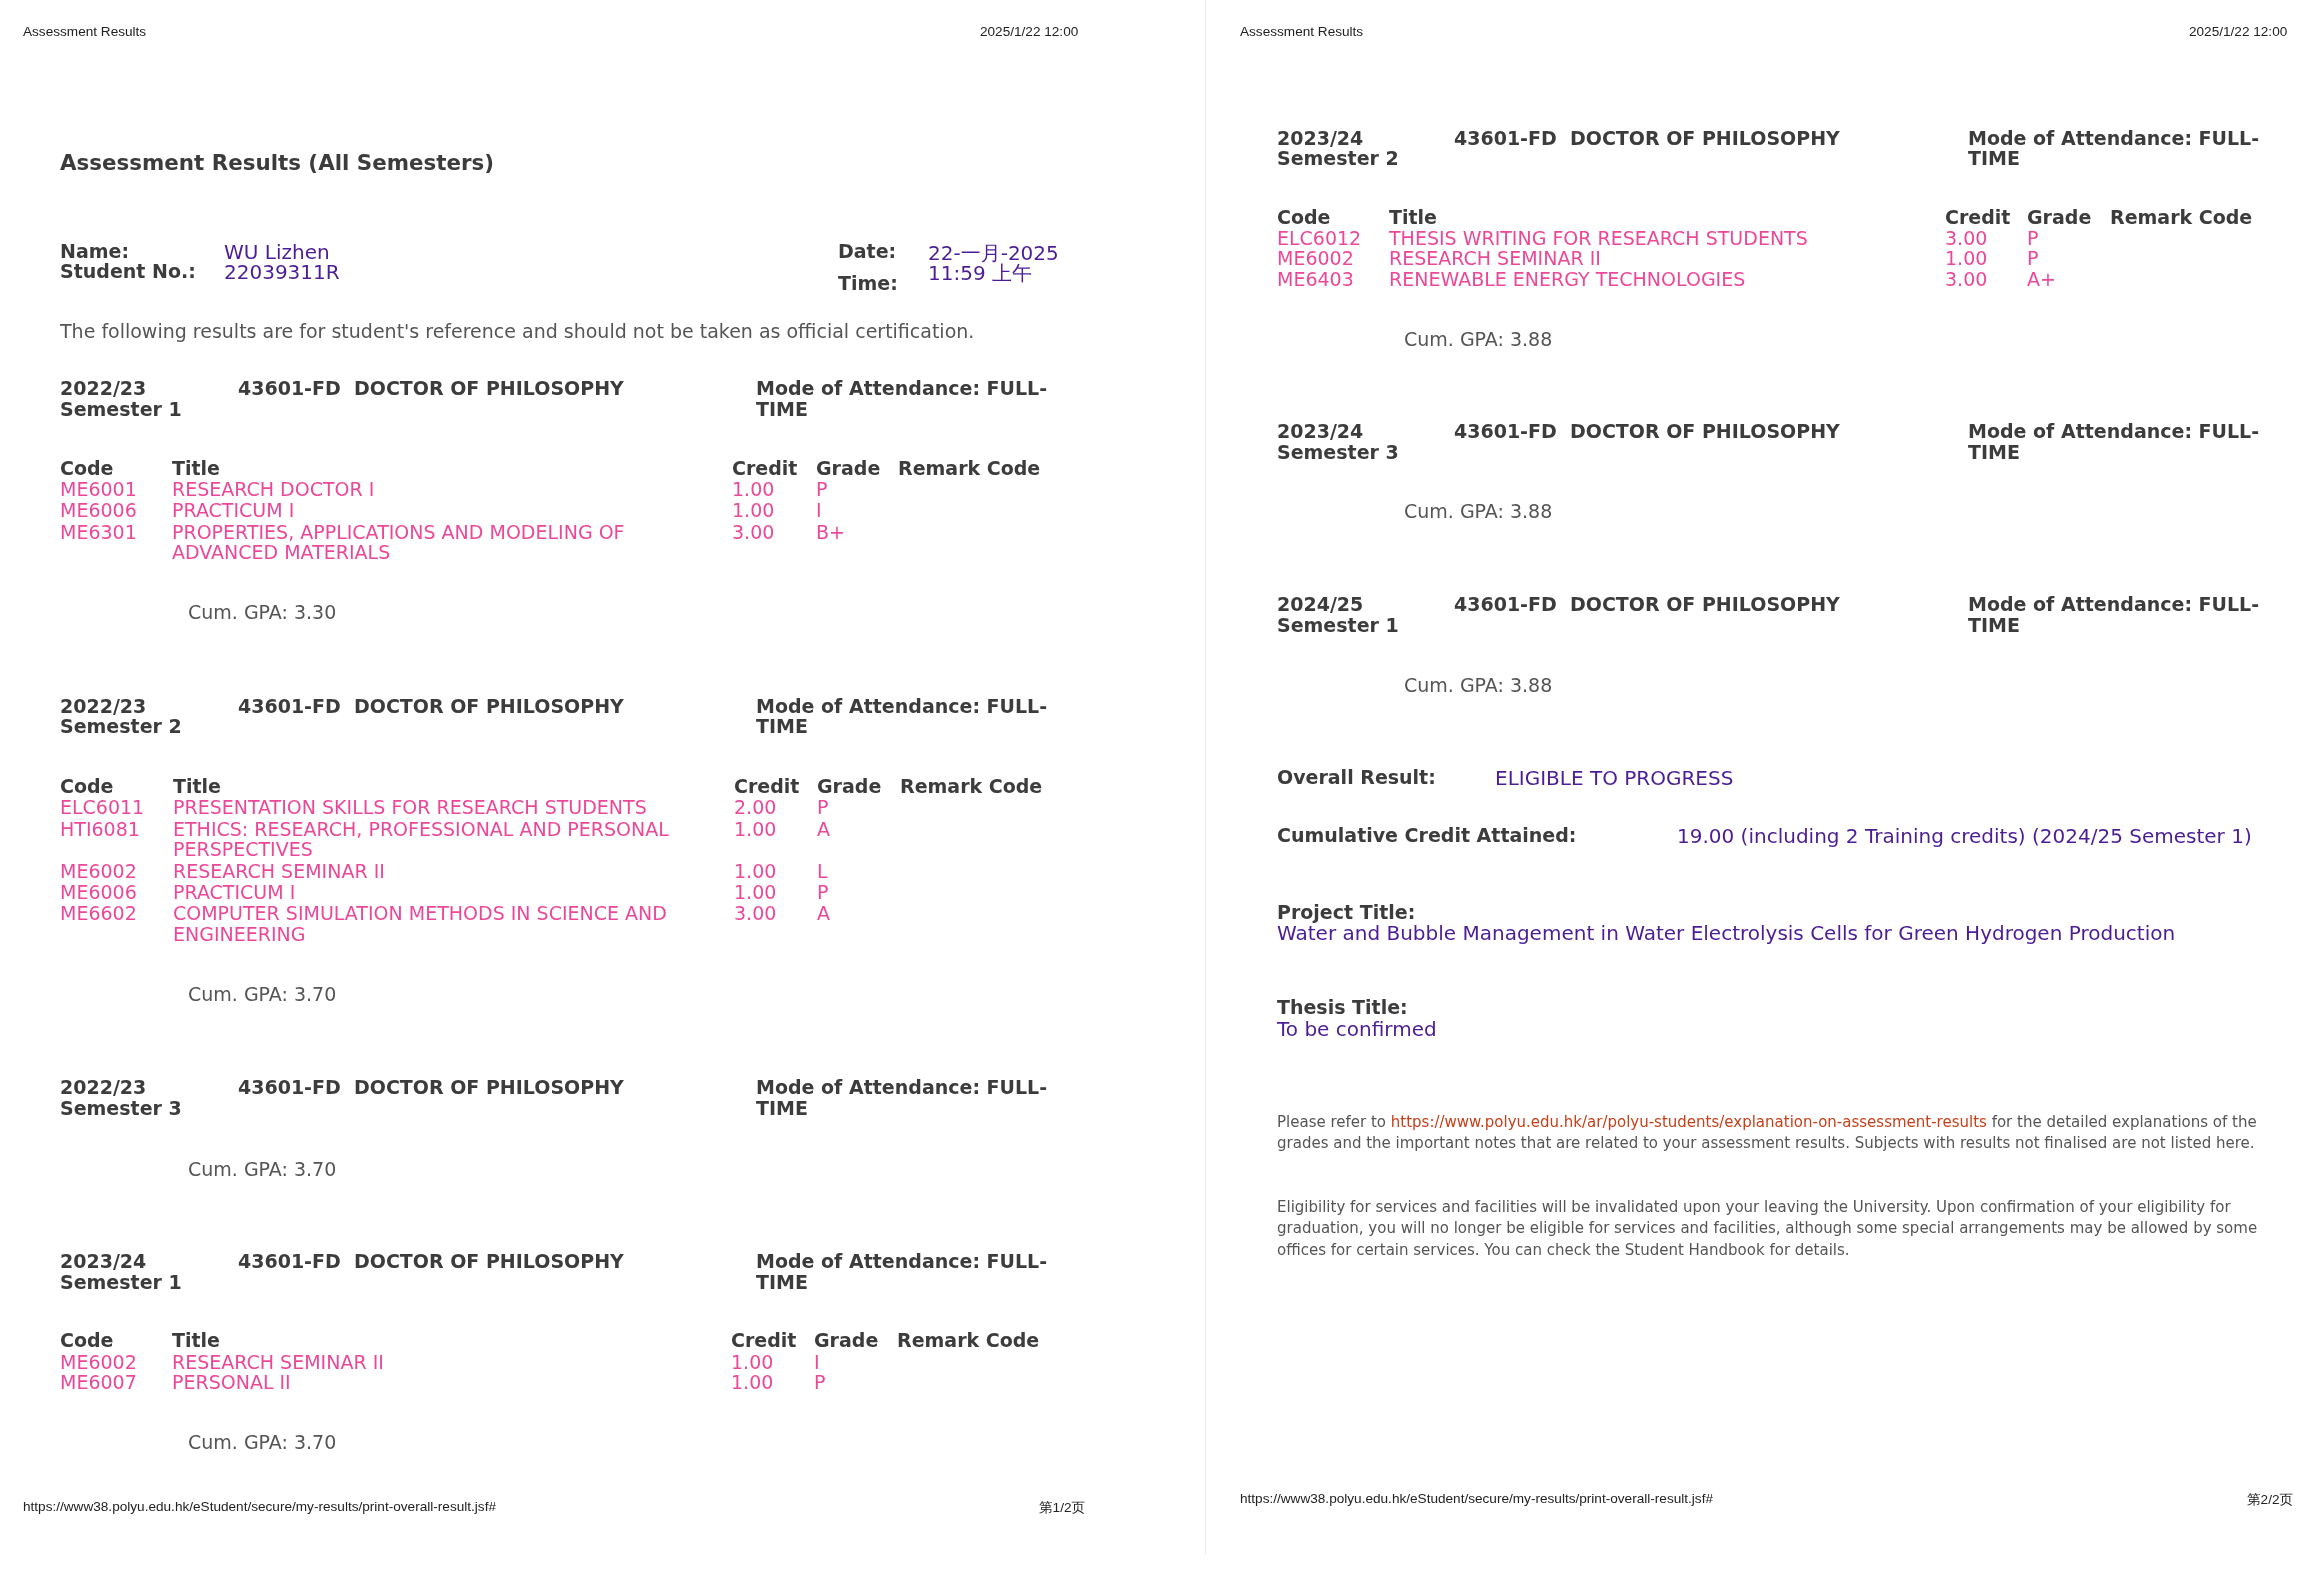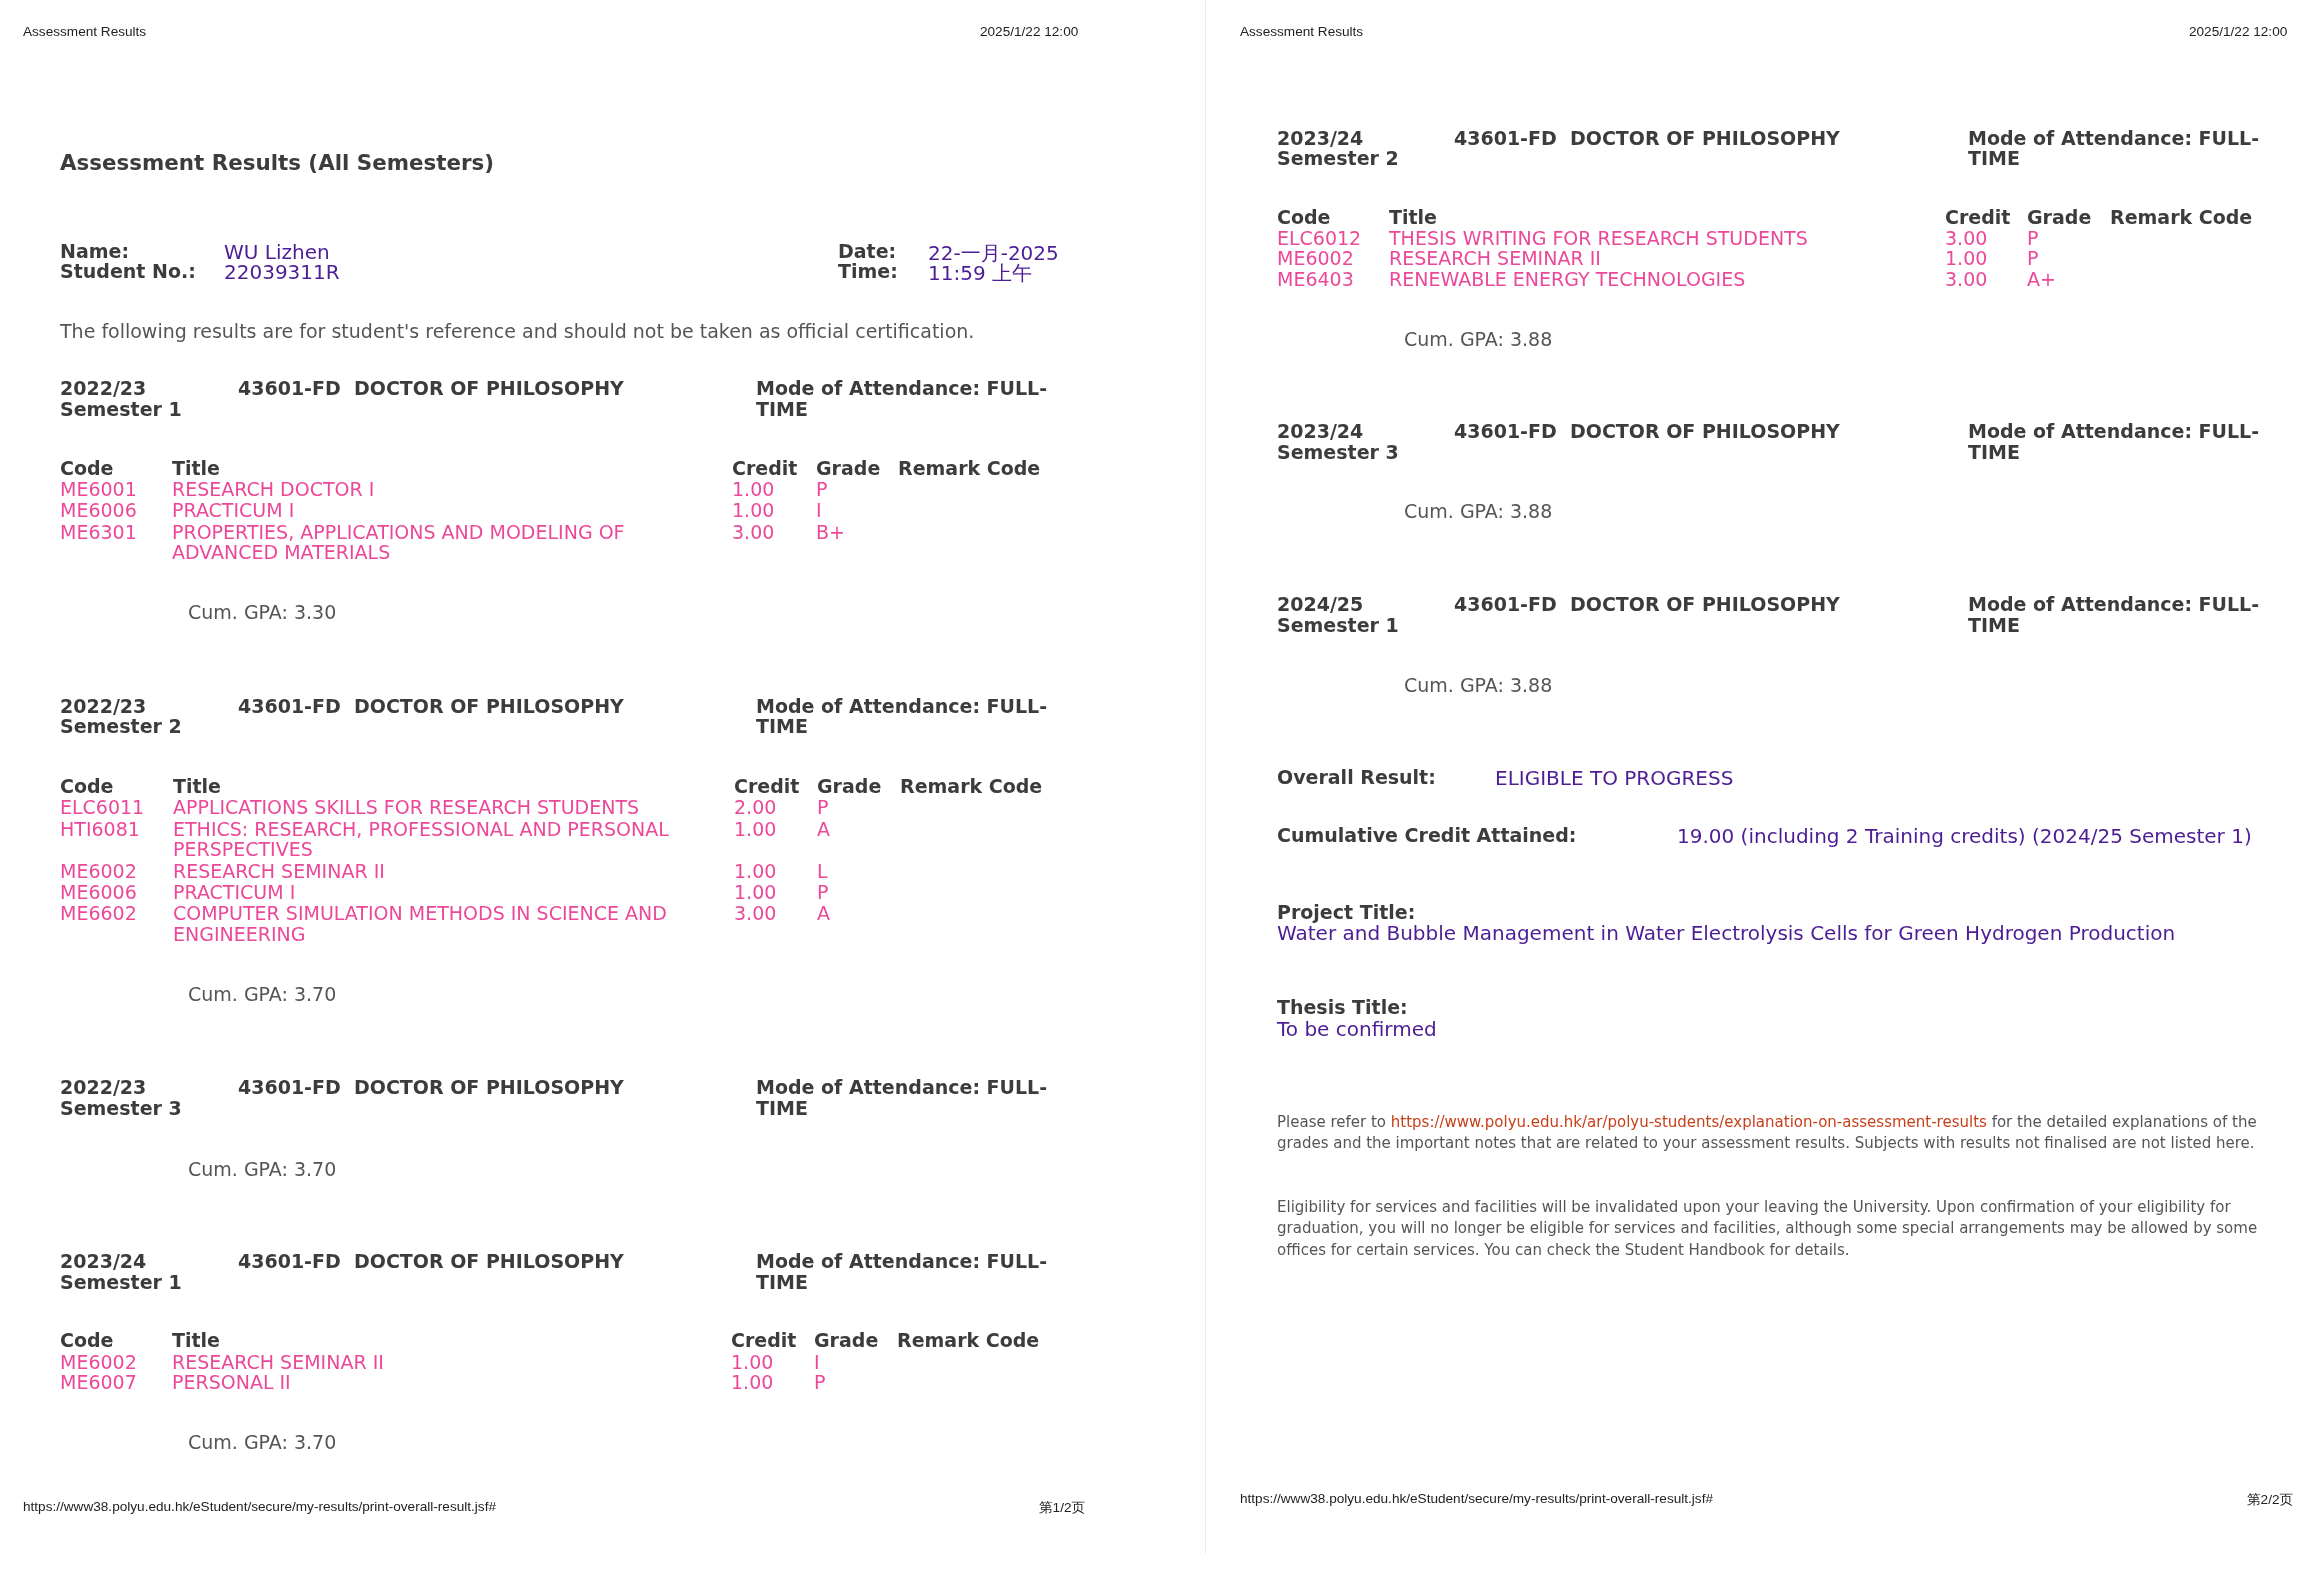--- a/index.html
+++ b/index.html
@@ -27,21 +27,21 @@
   <span class="abs hdr" style="left:980px;top:24px;">2025/1/22 12:00</span>
 
   <span class="abs title" style="left:60px;top:150px;">Assessment Results (All Semesters)</span>
 
   <span class="abs lbl" style="left:60px;top:240px;">Name:</span>
   <span class="abs val" style="left:224px;top:240px;">WU Lizhen</span>
   <span class="abs lbl" style="left:60px;top:260px;">Student No.:</span>
   <span class="abs val" style="left:224px;top:260px;">22039311R</span>
   <span class="abs lbl" style="left:838px;top:240px;">Date:</span>
   <span class="abs val" style="left:928px;top:240px;">22-一月-2025</span>
-  <span class="abs lbl" style="left:838px;top:260px;">Time:</span>
+  <span class="abs lbl" style="left:838px;top:272px;">Time:</span>
   <span class="abs val" style="left:928px;top:260px;">11:59 上午</span>
 
   <span class="abs body" style="left:60px;top:320px;">The following results are for student's reference and should not be taken as official certification.</span>
 
   <div>
     <span class="abs b" style="left:60px;top:378px;">2022/23</span>
     <span class="abs b" style="left:60px;top:399px;">Semester 1</span>
     <span class="abs b" style="left:238px;top:378px;white-space:pre;">43601-FD  DOCTOR OF PHILOSOPHY</span>
     <span class="abs b" style="left:756px;top:378px;">Mode of Attendance: FULL-</span>
     <span class="abs b" style="left:756px;top:399px;">TIME</span>
@@ -82,21 +82,21 @@
     <span class="abs b" style="left:756px;top:716px;">TIME</span>
 
     <span class="abs th" style="left:60px;top:776px;">Code</span>
     <span class="abs th" style="left:173px;top:776px;">Title</span>
     <span class="abs th" style="left:734px;top:776px;">Credit</span>
     <span class="abs th" style="left:817px;top:776px;">Grade</span>
     <span class="abs th" style="left:900px;top:776px;">Remark Code</span>
 
     <div>
       <span class="abs cell" style="left:60px;top:797px;">ELC6011</span>
-      <span class="abs cell" style="left:173px;top:797px;">APPLICATIONS SKILLS FOR RESEARCH STUDENTS</span>
+      <span class="abs cell" style="left:173px;top:797px;">PRESENTATION SKILLS FOR RESEARCH STUDENTS</span>
       <span class="abs cell" style="left:734px;top:797px;">2.00</span>
       <span class="abs cell" style="left:817px;top:797px;">P</span>
     </div>
     <div>
       <span class="abs cell" style="left:60px;top:819px;">HTI6081</span>
       <span class="abs cell" style="left:173px;top:819px;">ETHICS: RESEARCH, PROFESSIONAL AND PERSONAL</span>
       <span class="abs cell" style="left:173px;top:839px;">PERSPECTIVES</span>
       <span class="abs cell" style="left:734px;top:819px;">1.00</span>
       <span class="abs cell" style="left:817px;top:819px;">A</span>
     </div>

